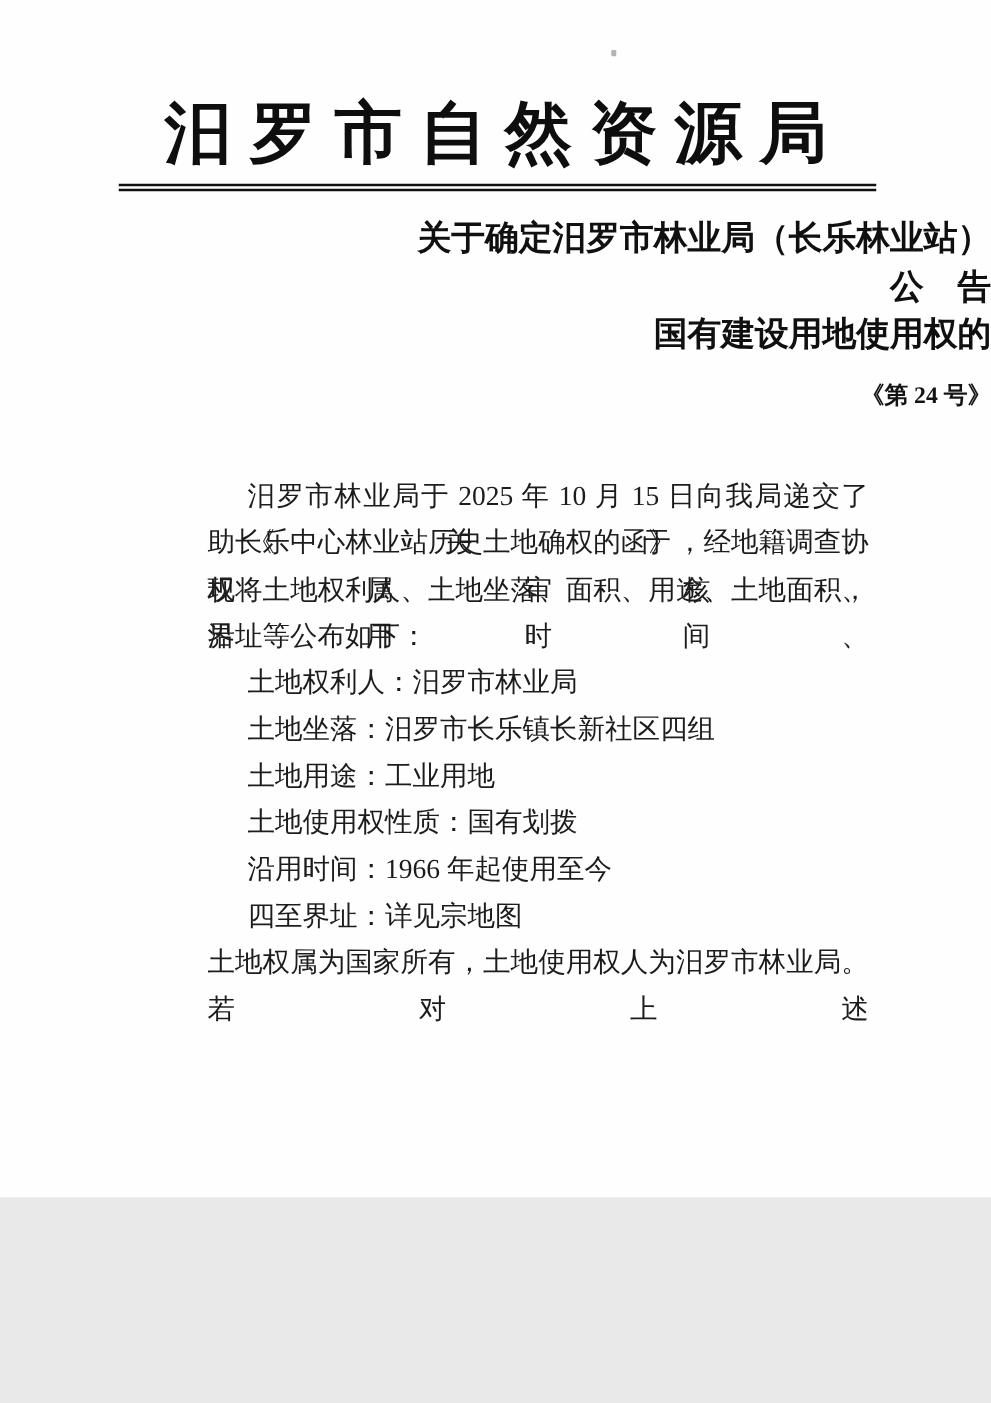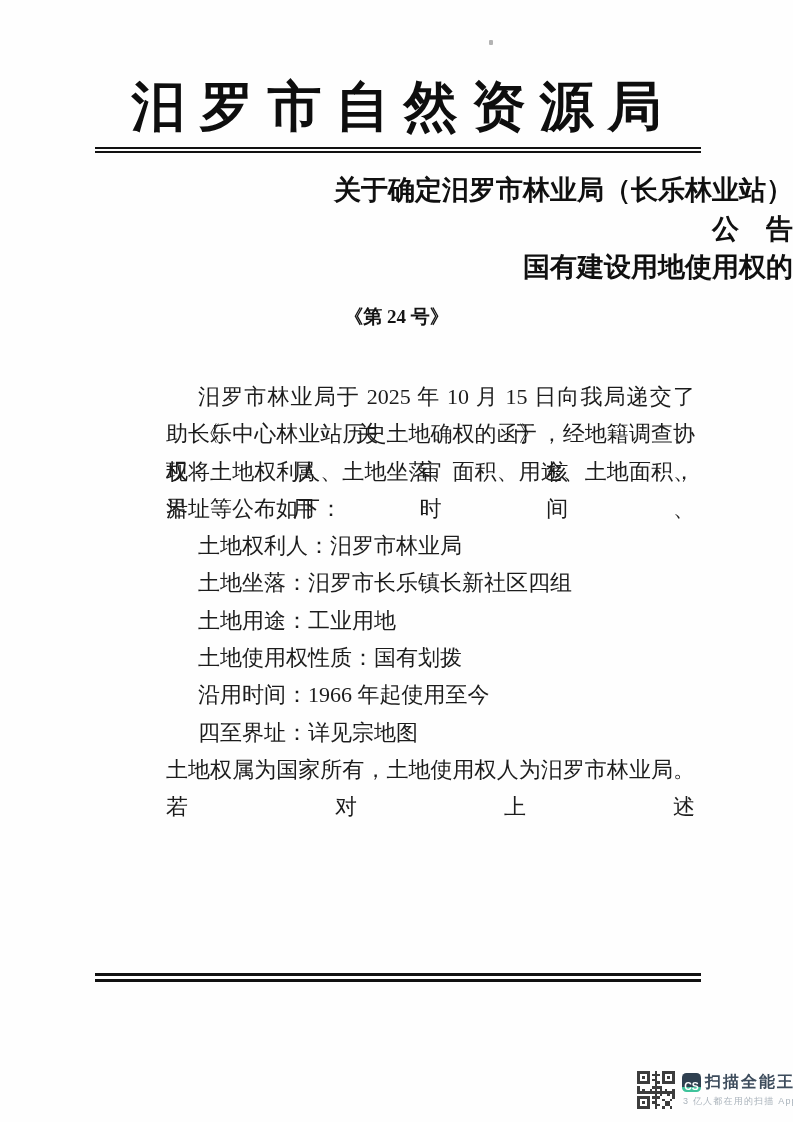--- a/index.html
+++ b/index.html
@@ -1,18 +1,18 @@
 <!DOCTYPE html>
 <html><head>
 <meta charset="utf-8">
 <style>
   html,body{margin:0;padding:0;background:#e9e9e9;}
   .page{
     position:relative;
-    width:793px;height:1122px;
+    width:793px;height:958px;
     background:#fefefe;
     margin:0 auto;
     overflow:hidden;
     font-family:"Liberation Serif","DejaVu Serif",serif;
     color:#1b1b1b;
   }
   
   .speck{
     position:absolute;left:489px;top:40px;width:4px;height:5px;
     background:#9a9a9a;opacity:.75;border-radius:1px;
@@ -45,21 +45,21 @@
   
   .doc-title{
     position:absolute;top:171px;left:0;right:0;
     text-align:right;
     font-size:27px;line-height:38.5px;
     font-weight:bold;
     color:#101010;
   }
   .doc-number{
     position:absolute;top:303px;left:0;right:0;
-    text-align:center;
+    text-align:right;
     font-size:19px;line-height:28px;
     font-weight:bold;
     color:#141414;
   }
   
   .body-block{
     position:absolute;top:378px;left:122px;width:573px;
     font-size:22px;
     color:#1c1c1c;
   }

